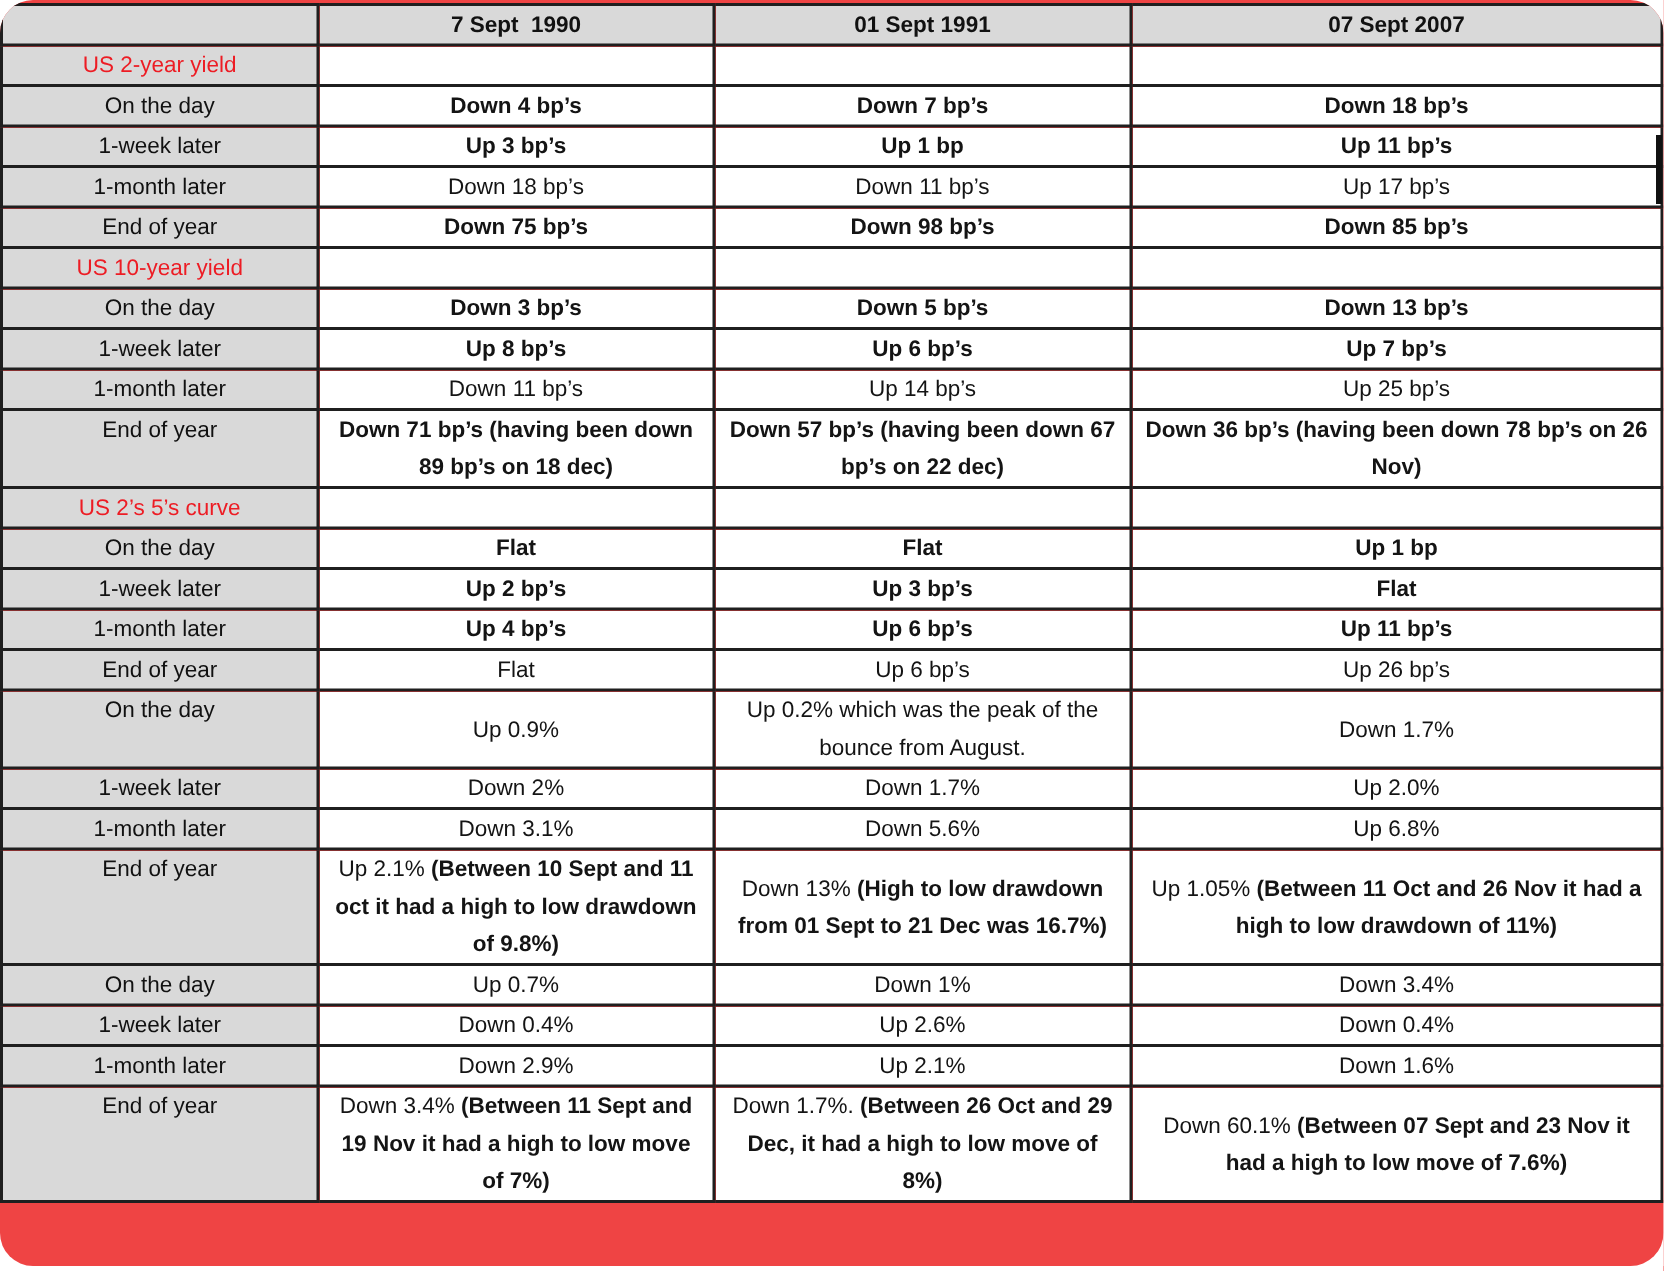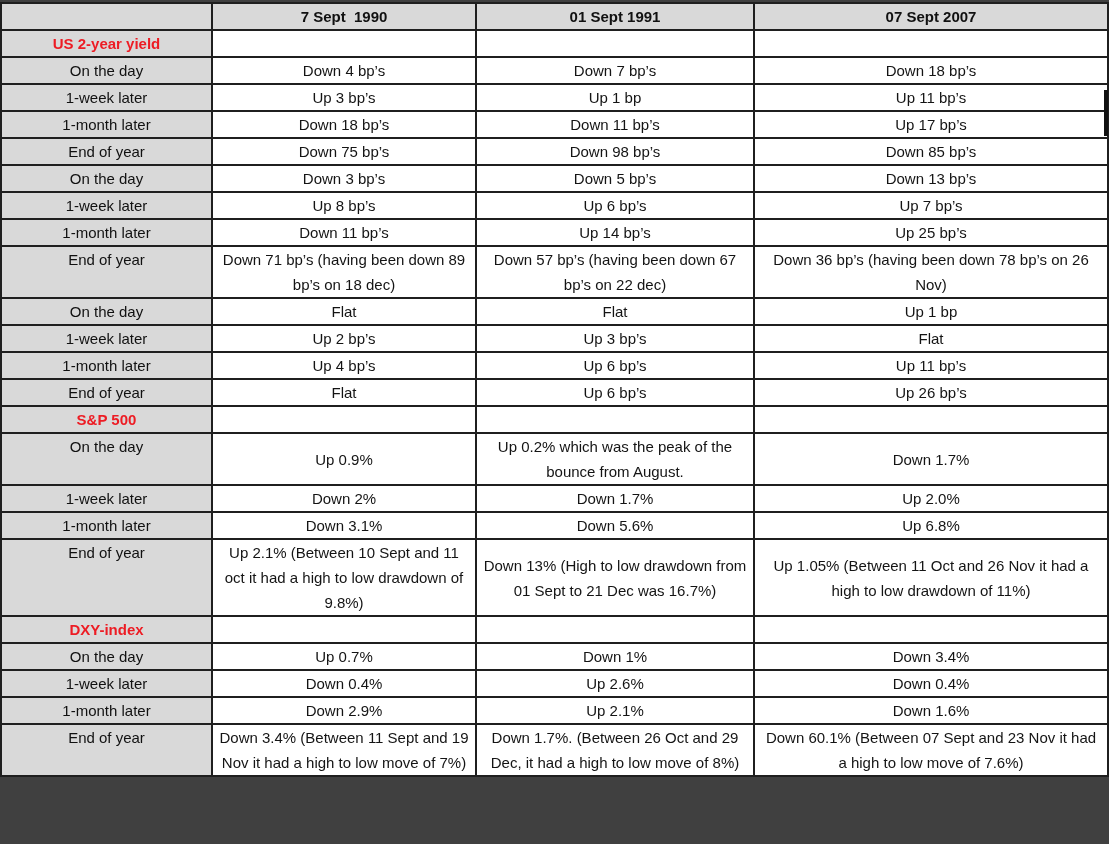--- a/index.html
+++ b/index.html
@@ -7,21 +7,22 @@
     padding: 0;
     background: #ffffff;
     font-family: "Liberation Sans", "DejaVu Sans", sans-serif;
     color: #141414;
   }
   .page {
     position: relative;
     width: 1109px;
     height: 844px;
     overflow: hidden;
-    background: #404040;
+    background: #ef4444;
+    border-radius: 22px;
   }
   table.grid {
     border-collapse: collapse;
     table-layout: fixed;
     width: 1107px;
     margin-top: 2px;
   }
   table.grid td, table.grid th {
     border: 2px solid #1f1f1f;
     font-size: 15px;
@@ -38,28 +39,28 @@
     white-space: pre;
     font-size: 15.5px;
   }
   td.label-cell {
     background: #d9d9d9;
     vertical-align: top;
     color: #111111;
   }
   td.section-label {
     color: #ed1c24;
-    font-weight: bold;
+    font-weight: normal;
     margin-top: 48px;
   }
   td.data-cell {
     background: #ffffff;
     vertical-align: middle;
   }
-  span.b { font-weight: normal; }
+  span.b { font-weight: bold; }
   .cursor-artifact {
     position: absolute;
     top: 90px;
     right: 1px;
     width: 4px;
     height: 46px;
     background: #111111;
   }
 </style>
 </head>
@@ -106,20 +107,26 @@
           <td class="data-cell"><span>Down 11 bp’s</span></td>
           <td class="data-cell"><span>Up 17 bp’s</span></td>
         </tr>
         <tr>
           <td class="label-cell">End of year</td>
           <td class="data-cell"><span class="b">Down 75 bp’s</span></td>
           <td class="data-cell"><span class="b">Down 98 bp’s</span></td>
           <td class="data-cell"><span class="b">Down 85 bp’s</span></td>
         </tr>
         <tr>
+          <td class="label-cell section-label">US 10-year yield</td>
+          <td class="data-cell"></td>
+          <td class="data-cell"></td>
+          <td class="data-cell"></td>
+        </tr>
+        <tr>
           <td class="label-cell">On the day</td>
           <td class="data-cell"><span class="b">Down 3 bp’s</span></td>
           <td class="data-cell"><span class="b">Down 5 bp’s</span></td>
           <td class="data-cell"><span class="b">Down 13 bp’s</span></td>
         </tr>
         <tr>
           <td class="label-cell">1-week later</td>
           <td class="data-cell"><span class="b">Up 8 bp’s</span></td>
           <td class="data-cell"><span class="b">Up 6 bp’s</span></td>
           <td class="data-cell"><span class="b">Up 7 bp’s</span></td>
@@ -130,20 +137,26 @@
           <td class="data-cell"><span>Up 14 bp’s</span></td>
           <td class="data-cell"><span>Up 25 bp’s</span></td>
         </tr>
         <tr>
           <td class="label-cell">End of year</td>
           <td class="data-cell"><span class="b">Down 71 bp’s (having been down 89 bp’s on 18 dec)</span></td>
           <td class="data-cell"><span class="b">Down 57 bp’s (having been down 67 bp’s on 22 dec)</span></td>
           <td class="data-cell"><span class="b">Down 36 bp’s (having been down 78 bp’s on 26 Nov)</span></td>
         </tr>
         <tr>
+          <td class="label-cell section-label">US 2’s 5’s curve</td>
+          <td class="data-cell"></td>
+          <td class="data-cell"></td>
+          <td class="data-cell"></td>
+        </tr>
+        <tr>
           <td class="label-cell">On the day</td>
           <td class="data-cell"><span class="b">Flat</span></td>
           <td class="data-cell"><span class="b">Flat</span></td>
           <td class="data-cell"><span class="b">Up 1 bp</span></td>
         </tr>
         <tr>
           <td class="label-cell">1-week later</td>
           <td class="data-cell"><span class="b">Up 2 bp’s</span></td>
           <td class="data-cell"><span class="b">Up 3 bp’s</span></td>
           <td class="data-cell"><span class="b">Flat</span></td>
@@ -154,26 +167,20 @@
           <td class="data-cell"><span class="b">Up 6 bp’s</span></td>
           <td class="data-cell"><span class="b">Up 11 bp’s</span></td>
         </tr>
         <tr>
           <td class="label-cell">End of year</td>
           <td class="data-cell"><span>Flat</span></td>
           <td class="data-cell"><span>Up 6 bp’s</span></td>
           <td class="data-cell"><span>Up 26 bp’s</span></td>
         </tr>
         <tr>
-          <td class="label-cell section-label">S&amp;P 500</td>
-          <td class="data-cell"></td>
-          <td class="data-cell"></td>
-          <td class="data-cell"></td>
-        </tr>
-        <tr>
           <td class="label-cell">On the day</td>
           <td class="data-cell"><span>Up 0.9%</span></td>
           <td class="data-cell"><span>Up 0.2% which was the peak of the bounce from August.</span></td>
           <td class="data-cell"><span>Down 1.7%</span></td>
         </tr>
         <tr>
           <td class="label-cell">1-week later</td>
           <td class="data-cell"><span>Down 2%</span></td>
           <td class="data-cell"><span>Down 1.7%</span></td>
           <td class="data-cell"><span>Up 2.0%</span></td>
@@ -182,26 +189,20 @@
           <td class="label-cell">1-month later</td>
           <td class="data-cell"><span>Down 3.1%</span></td>
           <td class="data-cell"><span>Down 5.6%</span></td>
           <td class="data-cell"><span>Up 6.8%</span></td>
         </tr>
         <tr>
           <td class="label-cell">End of year</td>
           <td class="data-cell"><span>Up 2.1% </span><span class="b">(Between 10 Sept and 11 oct it had a high to low drawdown of 9.8%)</span></td>
           <td class="data-cell"><span>Down 13% </span><span class="b">(High to low drawdown from 01 Sept to 21 Dec was 16.7%)</span></td>
           <td class="data-cell"><span>Up 1.05% </span><span class="b">(Between 11 Oct and 26 Nov it had a high to low drawdown of 11%)</span></td>
-        </tr>
-        <tr>
-          <td class="label-cell section-label">DXY-index</td>
-          <td class="data-cell"></td>
-          <td class="data-cell"></td>
-          <td class="data-cell"></td>
         </tr>
         <tr>
           <td class="label-cell">On the day</td>
           <td class="data-cell"><span>Up 0.7%</span></td>
           <td class="data-cell"><span>Down 1%</span></td>
           <td class="data-cell"><span>Down 3.4%</span></td>
         </tr>
         <tr>
           <td class="label-cell">1-week later</td>
           <td class="data-cell"><span>Down 0.4%</span></td>

